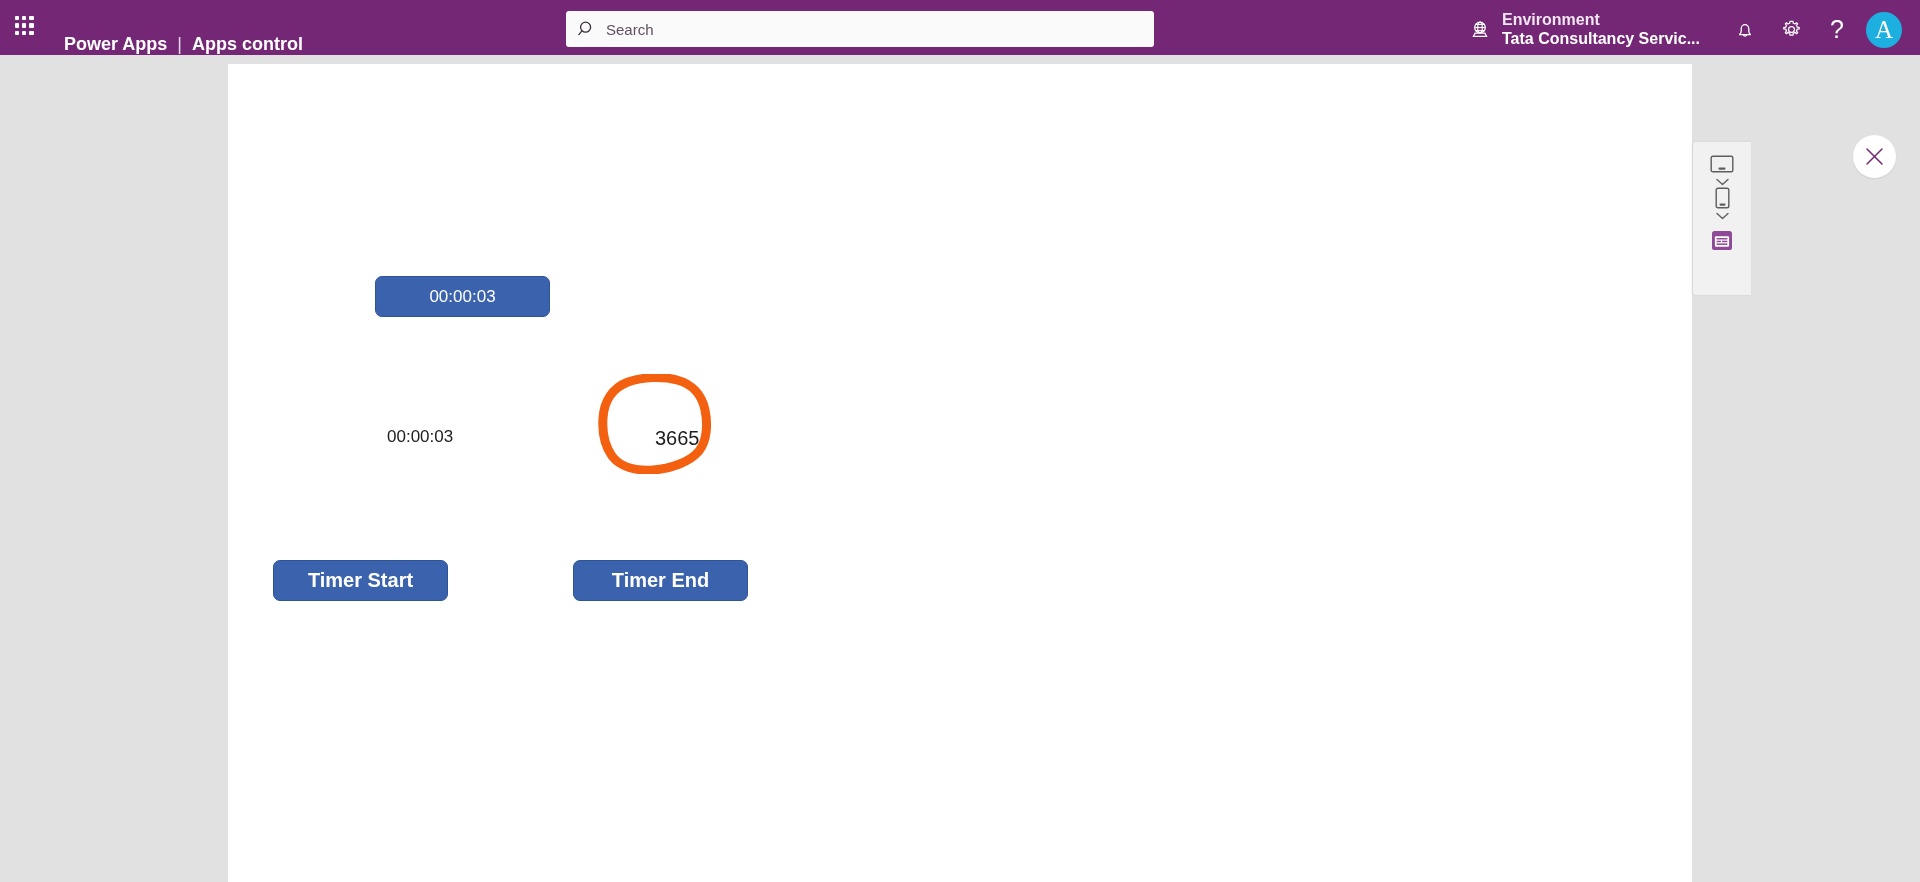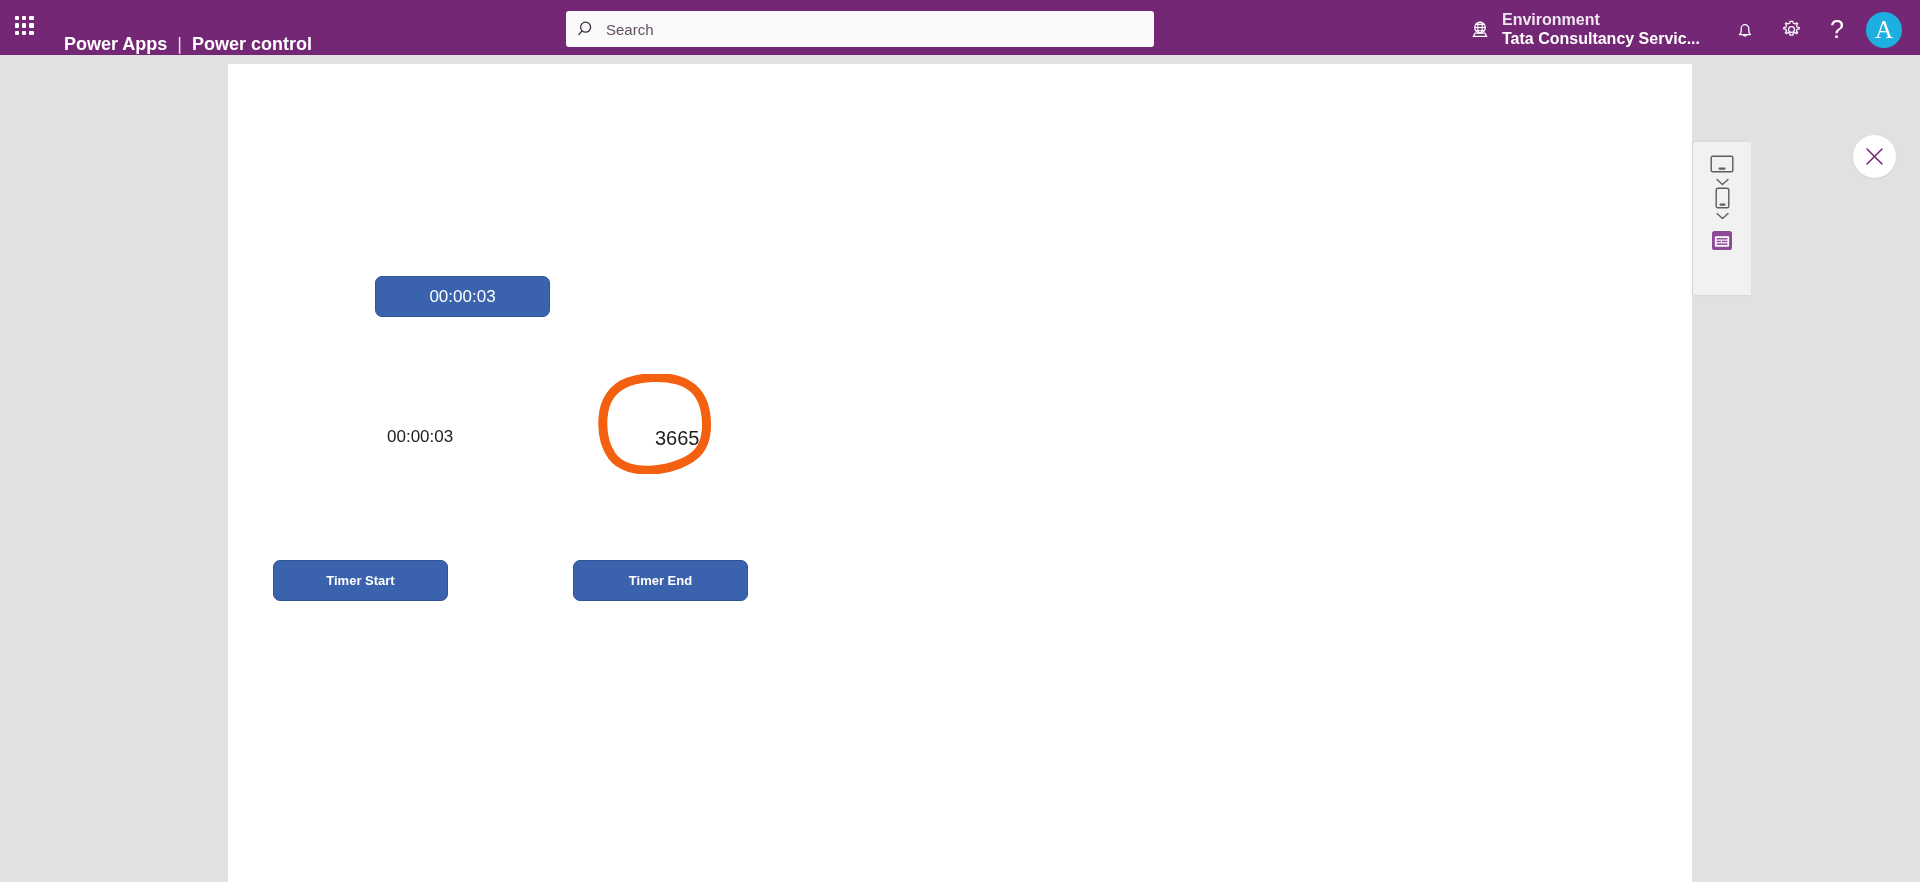--- a/index.html
+++ b/index.html
@@ -226,21 +226,21 @@
     pointer-events: none;
   }
 
   .btn-primary {
     position: absolute;
     height: 41px;
     background: #3a62ad;
     border: 1px solid #2f5496;
     border-radius: 7px;
     color: #ffffff;
-    font-size: 13px;
+    font-size: 20px;
     font-weight: bold;
     font-family: "Liberation Sans", sans-serif;
     display: flex;
     align-items: center;
     justify-content: center;
     cursor: pointer;
   }
   .btn-timer-start { left: 45px;  top: 496px; width: 175px; }
   .btn-timer-end   { left: 345px; top: 496px; width: 175px; }
 
@@ -324,21 +324,21 @@
         <i></i>
         <i></i>
         <i></i>
         <i></i>
     </div>
   </div>
 
   <div class="brand">
     <span>Power Apps</span>
     <span class="sep">|</span>
-    <span>Power control</span>
+    <span>Apps control</span>
   </div>
 
   <div class="search-wrap">
     <div class="search-box">
       <span class="search-icon">
         <svg width="18" height="18" viewBox="0 0 18 18" fill="none" stroke="#3b2d3b" stroke-width="1.3">
           <circle cx="7.6" cy="7.2" r="5"></circle>
           <line x1="3.7" y1="11.1" x2="0.9" y2="14.6" stroke-linecap="round"></line>
         </svg>
       </span>

